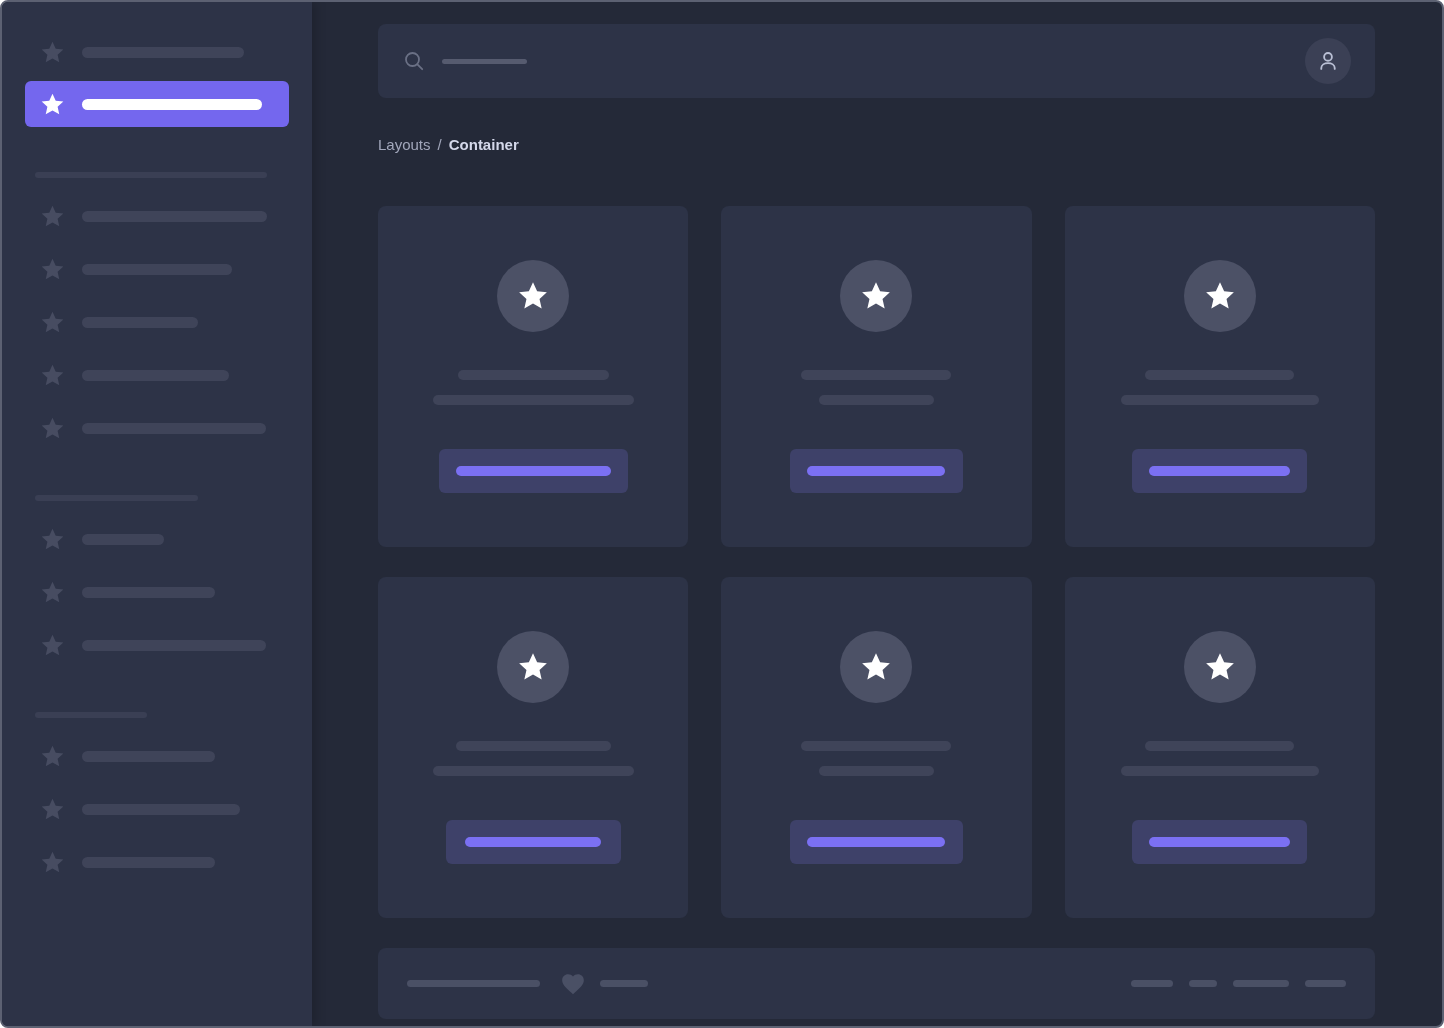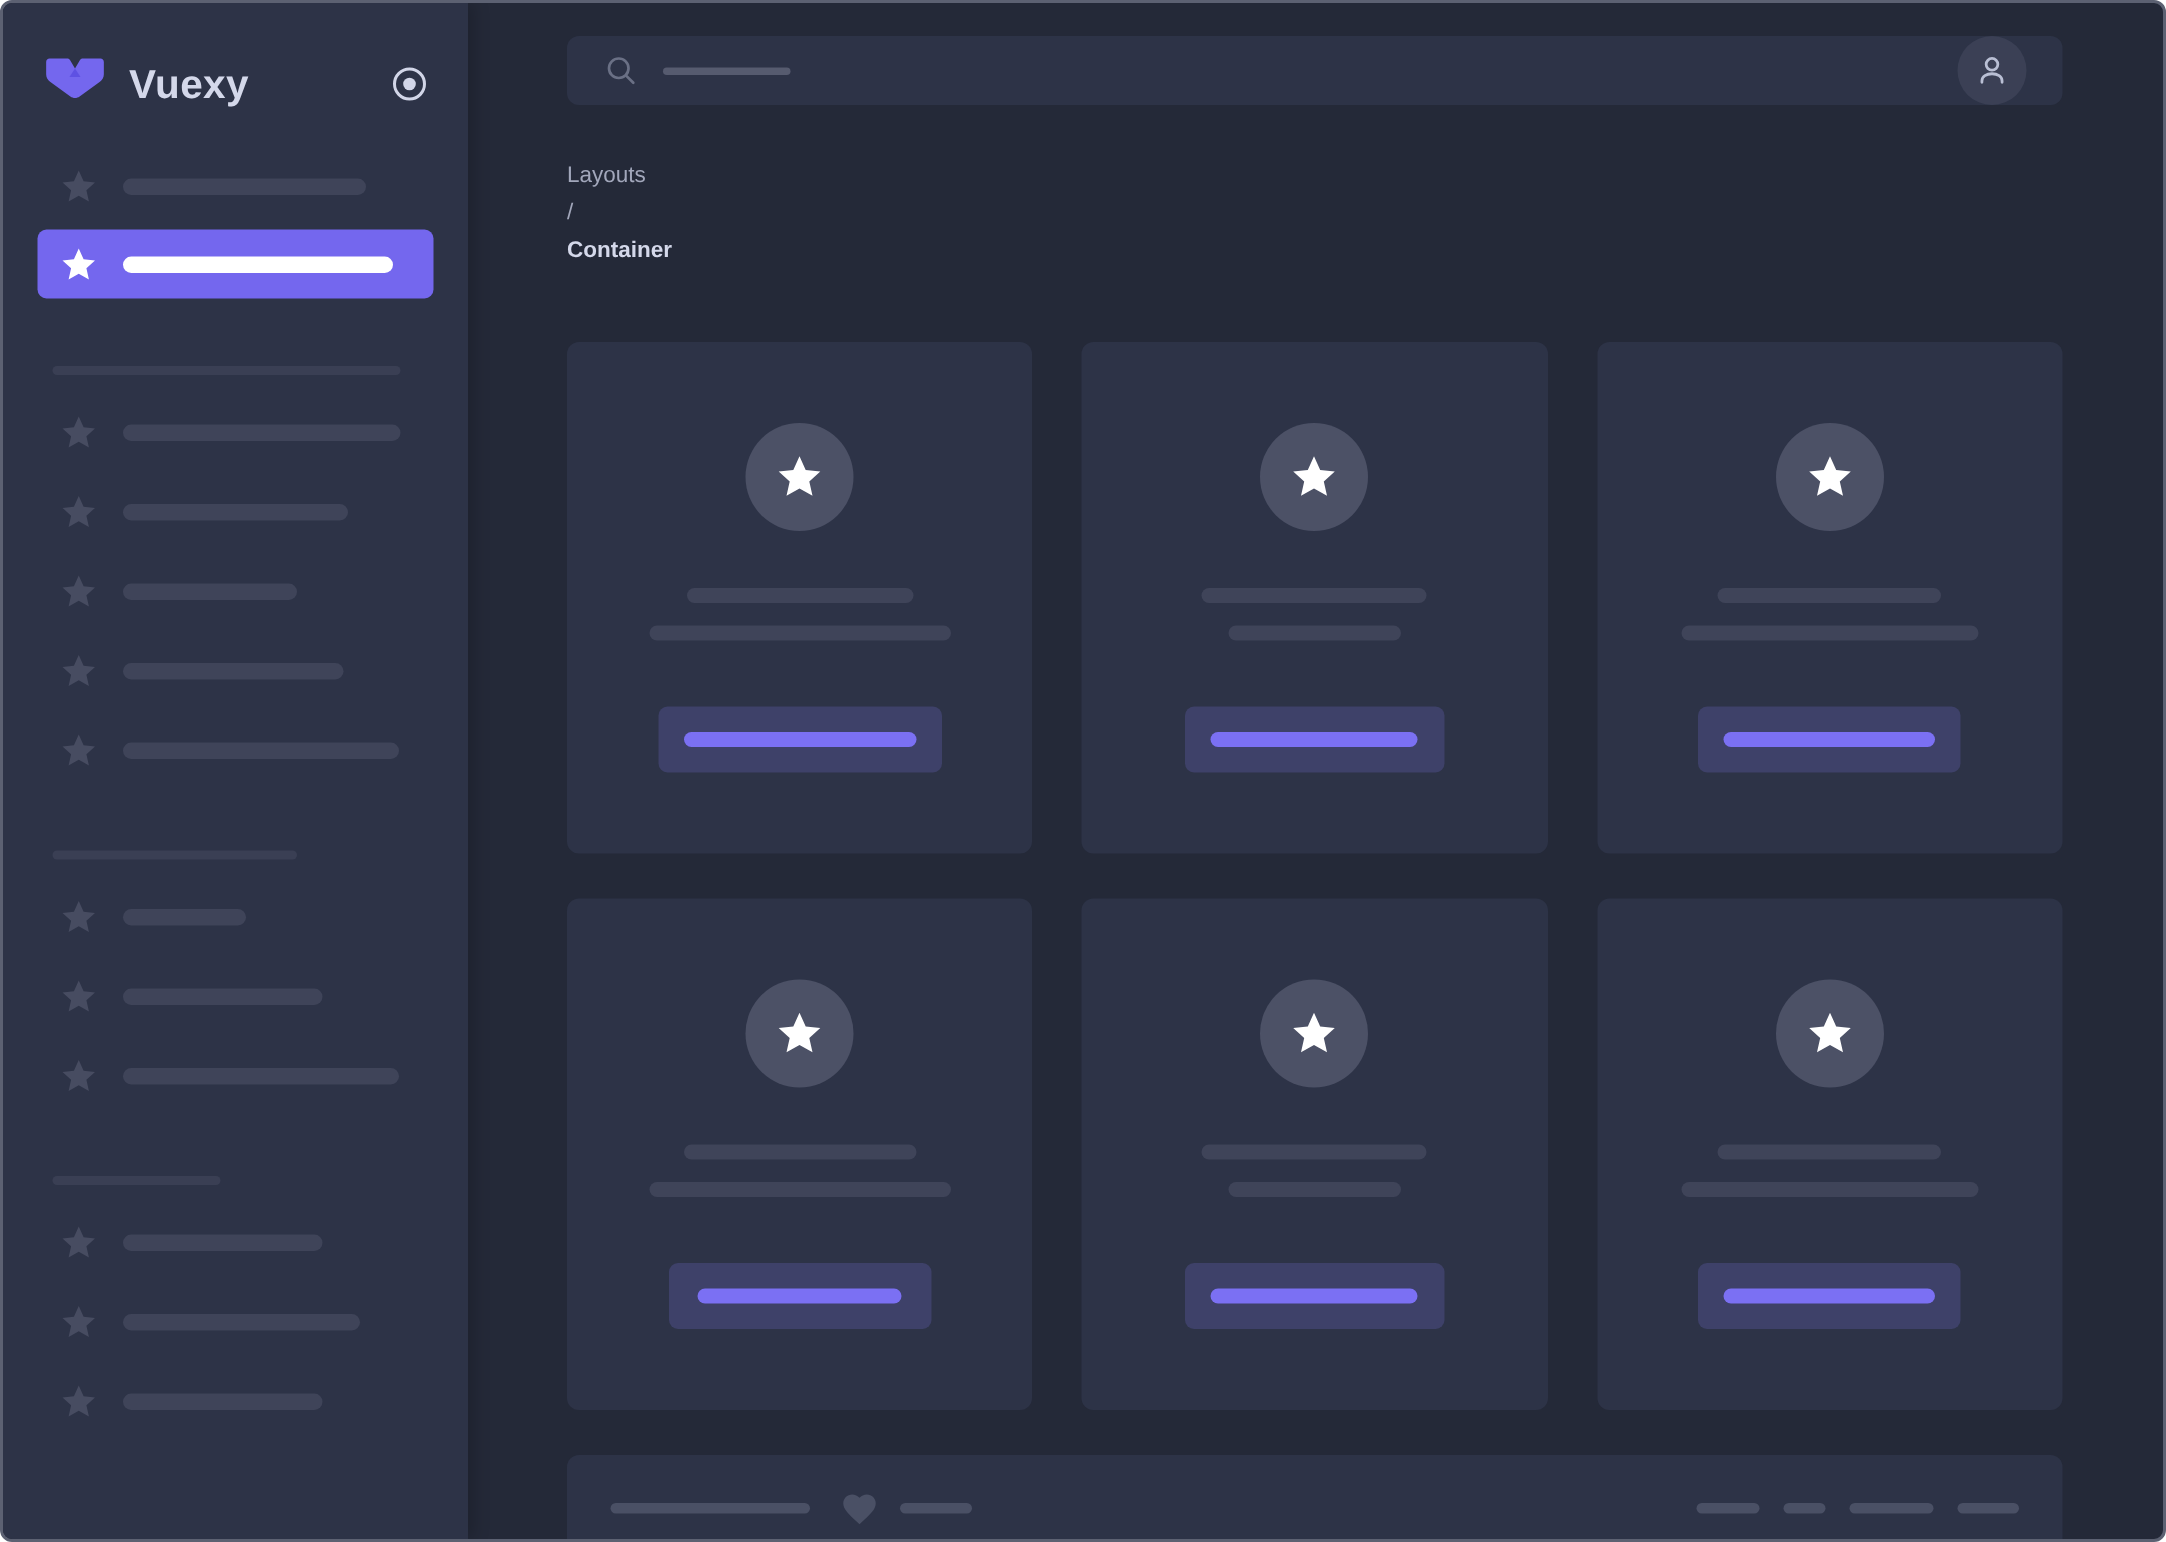--- a/index.html
+++ b/index.html
@@ -43,21 +43,21 @@
     display:flex;align-items:center;padding:0 24px;cursor:text;
   }
   .search-icon{width:24px;height:24px;flex:0 0 auto;}
   .search-ph{height:5px;border-radius:3px;background:var(--sk4,#565b6f);margin-left:16px;}
   .avatar{
     margin-left:auto;width:46px;height:46px;border-radius:50%;
     background:#3b4055;display:flex;align-items:center;justify-content:center;cursor:pointer;
   }
   .avatar svg{width:26px;height:26px;}
 
-  .breadcrumb{margin-top:38px;font-size:15px;color:var(--text-muted,#a2a7bb);display:flex;gap:7px;line-height:18px;flex-direction:column;}
+  .breadcrumb{margin-top:38px;font-size:15px;color:var(--text-muted,#a2a7bb);display:flex;gap:7px;line-height:18px;}
   .breadcrumb .current{color:var(--text-bright,#d4d8ea);font-weight:700;}
 
   .grid{margin-top:52px;display:grid;grid-template-columns:repeat(3,1fr);gap:30px 33px;}
   .card{
     height:341px;background:var(--panel-bg,#2d3347);border-radius:8px;
     display:flex;flex-direction:column;align-items:center;
   }
   .card-circle{
     width:72px;height:72px;border-radius:50%;background:var(--circle-bg,#4c5166);
     margin-top:54px;display:flex;align-items:center;justify-content:center;
@@ -79,31 +79,20 @@
   .fbar{height:7px;border-radius:4px;background:var(--sk3,#4a5065);}
   .heart{width:26px;height:26px;fill:var(--sk3,#4a5065);margin:0 14px 0 20px;flex:0 0 auto;}
   .fright{margin-left:auto;display:flex;align-items:center;gap:16px;}
 </style>
 </head>
 <body>
 
 <div class="frame">
 
   <aside class="sidebar">
-    <div class="brand-row">
-      <svg class="logo" viewBox="0 0 52 46">
-        <path fill="var(--accent,#7467ee)" d="M1 4c0-1.7 1.3-3 3-3h15.2c1.1 0 2.1.6 2.6 1.5L26 9.6l4.2-7.1C30.7 1.6 31.7 1 32.8 1H48c1.7 0 3 1.3 3 3v10.6c0 2.6-1.3 5-3.4 6.5L30 33.9c-2.4 1.7-5.6 1.7-8 0L4.4 21.1C2.3 19.6 1 17.2 1 14.6Z"></path>
-        <path fill="#5a4ee0" opacity=".85" d="M26 9.6 21.2 17h9.6Z"></path>
-      </svg>
-      <div class="brand">Vuexy</div>
-      <svg class="toggle" viewBox="0 0 26 26">
-        <circle cx="13" cy="13" r="10" fill="none" stroke="#d2d6e8" stroke-width="2"></circle>
-        <circle cx="13" cy="13" r="4.2" fill="#d2d6e8"></circle>
-      </svg>
-    </div>
 
     <nav class="nav">
       <div class="srow item">
           <svg class="star" viewBox="0 0 24 24">
             <path d="M12 1.6l3.1 6.9 7.3.7-5.5 5 1.6 7.2L12 17.7 5.5 21.4l1.6-7.2-5.5-5 7.3-.7z"></path>
           </svg>
           <span class="sbar" style="width: 162px;"></span>
         </div>
         <div class="srow active">
           <svg class="star" viewBox="0 0 24 24">

